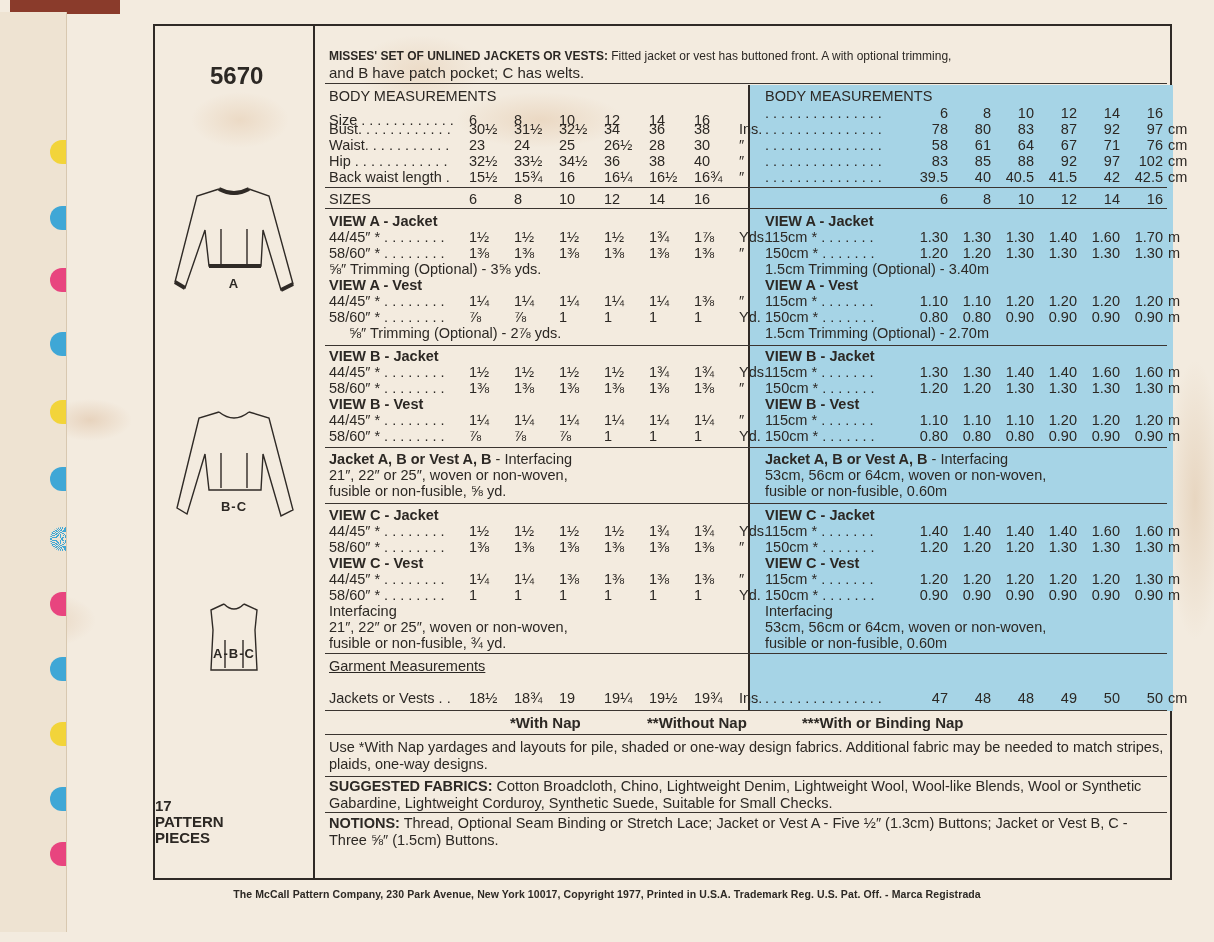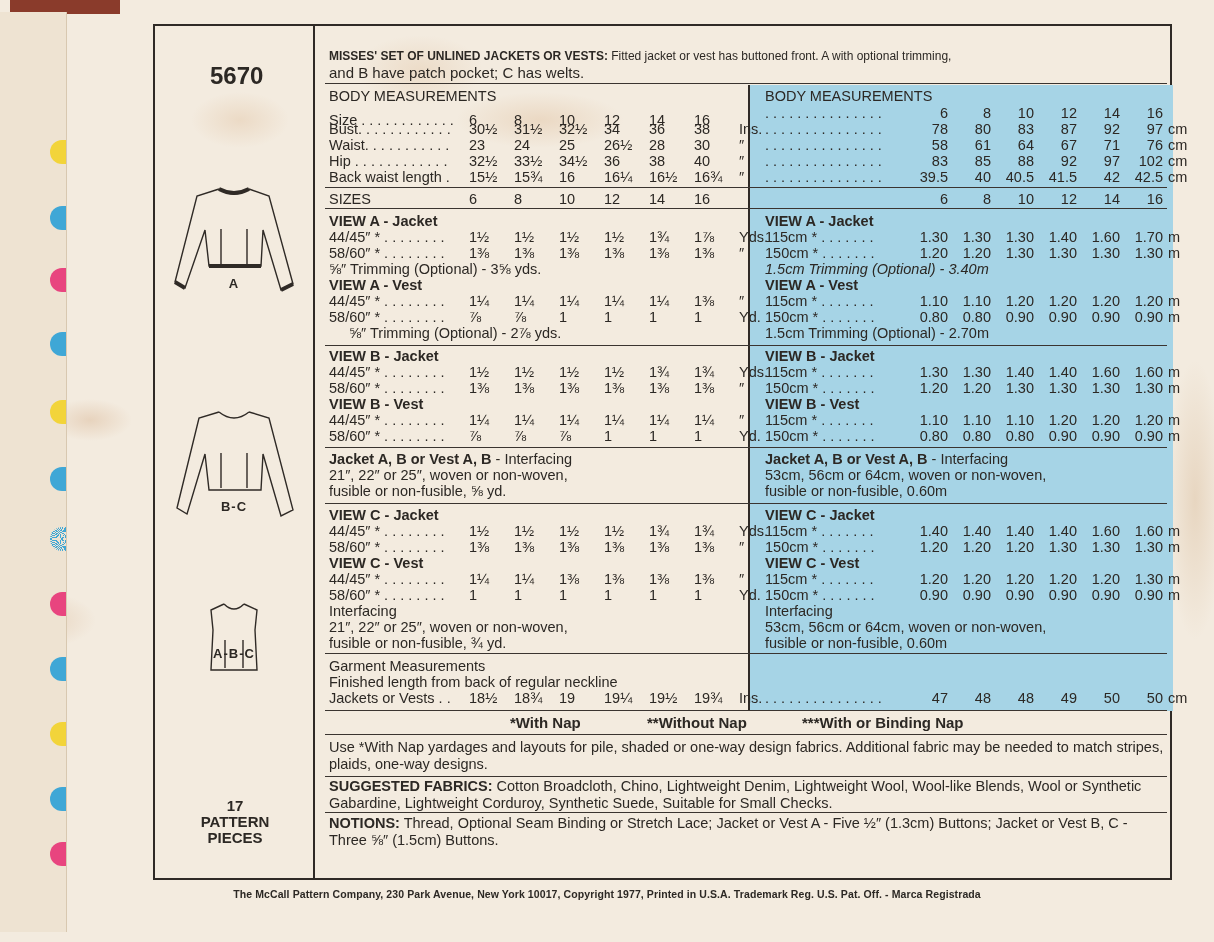--- a/index.html
+++ b/index.html
@@ -32,21 +32,21 @@
     position: absolute; left: 153px; top: 24px; width: 1019px; height: 856px;
     border: 2px solid #2f2a26; box-sizing: border-box;
   }
   .left-col {
     position: absolute; left: 0; top: 0; width: 160px; height: 100%;
     border-right: 2px solid #2f2a26; box-sizing: border-box;
   }
   .pattern-no { position: absolute; left: 55px; top: 36px; font-weight: bold; font-size: 24px; }
   .sketch { position: absolute; left: 14px; width: 130px; }
   .sketch-label { position: absolute; width: 130px; left: 14px; text-align: center; font-weight: bold; font-size: 13px; letter-spacing: 1px; }
-  .pieces { position: absolute; left: 0; width: 160px; top: 772px; text-align: center; font-weight: bold; font-size: 15px; line-height: 16px; }
+  .pieces { position: absolute; left: 0; width: 160px; top: 772px; font-weight: bold; font-size: 15px; line-height: 16px; }
 
   .main { position: absolute; left: 170px; top: 0; width: 842px; height: 100%; }
   .blue-panel {
     position: absolute; left: 423px; top: 59px; width: 423px; height: 626px;
     background: #a6d4e6;
     border-left: 2px solid #2f2a26;
   }
 
   .txt { position: absolute; font-size: 14.5px; line-height: 16px; white-space: nowrap; }
   .b { font-weight: bold; }
@@ -429,21 +429,21 @@
       <div class="rrow" style="top: 219px; left: 440px;">
         <span class="lbl">150cm *  . . . . . . .</span>
         <span class="c">1.20</span>
         <span class="c">1.20</span>
         <span class="c">1.30</span>
         <span class="c">1.30</span>
         <span class="c">1.30</span>
         <span class="c">1.30</span>
         <span class="u">m</span>
       </div>
-      <div class="txt" style="top: 235px; left: 440px; font-style: italic;">1.5cm Trimming (Optional) - 3.40m</div>
+      <div class="txt" style="top: 235px; left: 440px;">1.5cm Trimming (Optional) - 3.40m</div>
       <div class="txt b" style="top: 251px; left: 440px;">VIEW A - Vest</div>
       <div class="rrow" style="top: 267px; left: 440px;">
         <span class="lbl">115cm *  . . . . . . .</span>
         <span class="c">1.10</span>
         <span class="c">1.10</span>
         <span class="c">1.20</span>
         <span class="c">1.20</span>
         <span class="c">1.20</span>
         <span class="c">1.20</span>
         <span class="u">m</span>
@@ -542,22 +542,21 @@
         <span class="c">0.90</span>
         <span class="c">0.90</span>
         <span class="c">0.90</span>
         <span class="c">0.90</span>
         <span class="c">0.90</span>
         <span class="u">m</span>
       </div>
       <div class="txt" style="top: 577px; left: 440px;">Interfacing</div>
       <div class="txt" style="top: 593px; left: 440px;">53cm, 56cm or 64cm, woven or non-woven,</div>
       <div class="txt" style="top: 609px; left: 440px;">fusible or non-fusible, 0.60m</div>
-      <div class="txt" style="top: 632px; left: 4px;">Garment Measurements</div>
-      <div class="txt" style="top: 648px; left: 4px;">Finished length from back of regular neckline</div>
+      <div class="txt" style="top: 632px; left: 4px; text-decoration: underline;">Garment Measurements</div>
       <div class="row" style="top: 664px; left: 4px;">
         <span class="lbl">Jackets or Vests  . .</span>
         <span class="c">18½</span>
         <span class="c">18¾</span>
         <span class="c">19</span>
         <span class="c">19¼</span>
         <span class="c">19½</span>
         <span class="c">19¾</span>
         <span class="u">Ins.</span>
       </div>

